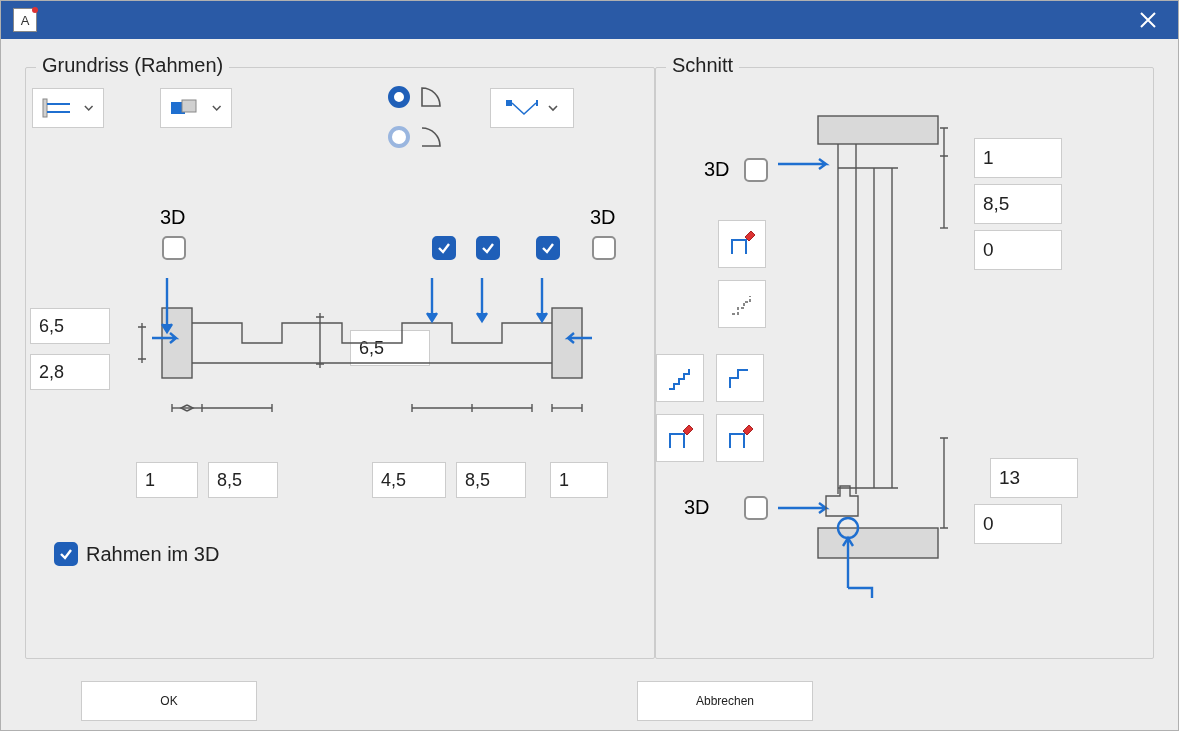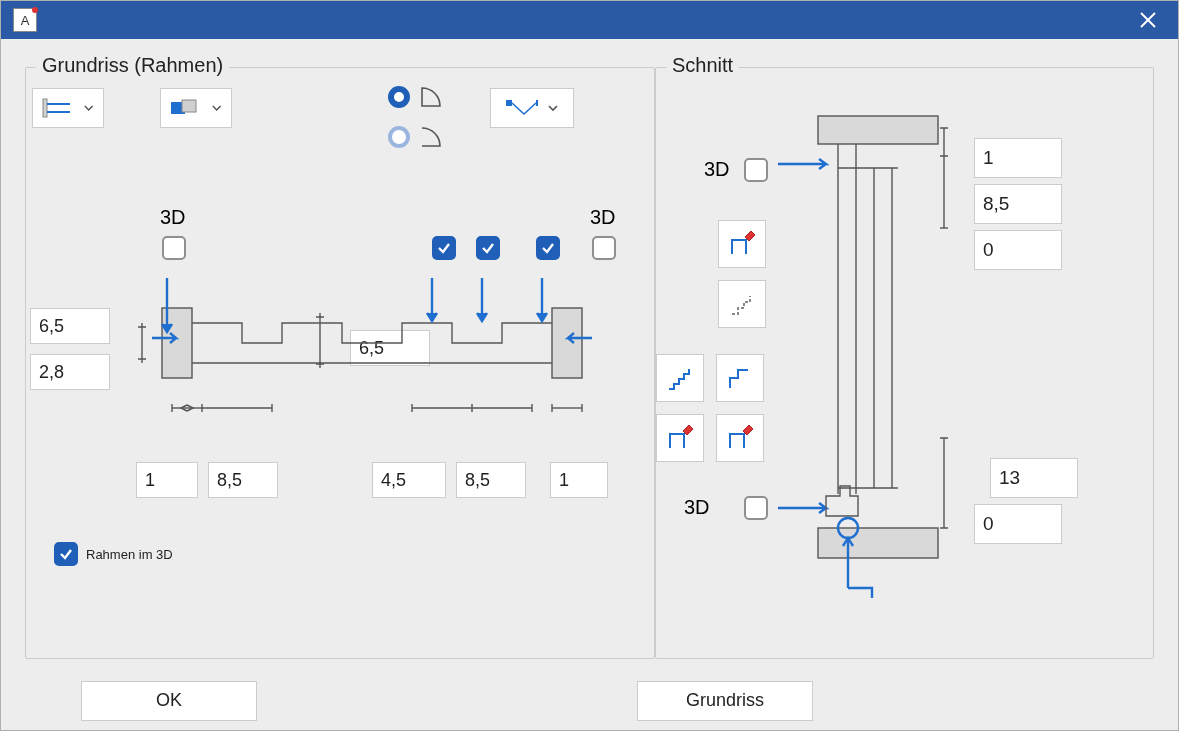--- a/index.html
+++ b/index.html
@@ -35,29 +35,29 @@
   .combo{padding:0 8px 0 8px;}
   .chev{width:14px;height:14px;}
   .icon-slot{width:34px;height:24px;display:flex;align-items:center;justify-content:center;}
 
   .num-input{width:80px;height:36px;background:#fff;border:1px solid var(--border);padding:0 8px;font-size:18px;color:var(--text);display:flex;align-items:center;}
   .num-input.large{width:88px;height:40px;font-size:19px;}
 
   .checkbox{width:24px;height:24px;border:2px solid #8f8f8f;border-radius:5px;background:#fff;display:inline-flex;align-items:center;justify-content:center;cursor:pointer;}
   .checkbox.checked{background:var(--accent);border-color:var(--accent);}
   .checkbox.checked svg{stroke:#fff;}
-  .check-row{display:flex;align-items:center;gap:8px;font-size:13px;color:var(--text);}
+  .check-row{display:flex;align-items:center;gap:8px;font-size:20px;color:var(--text);}
 
   .radio{width:22px;height:22px;border-radius:50%;border:4px solid #9ab6df;background:#fff;display:inline-block;cursor:pointer;}
   .radio.selected{border:6px solid var(--accent);}
 
   .icon-btn{width:48px;height:48px;background:#fff;border:1px solid var(--border);display:flex;align-items:center;justify-content:center;cursor:pointer;}
 
   .footer{height:68px;display:flex;align-items:center;gap:380px;padding:0 80px;}
-  .dlg-btn{height:40px;width:176px;background:#fff;border:1px solid var(--border);font-size:18px;color:var(--text);display:flex;align-items:center;justify-content:center;cursor:pointer;}
+  .dlg-btn{height:40px;width:176px;background:#fff;border:1px solid var(--border);font-size:12px;color:var(--text);display:flex;align-items:center;justify-content:center;cursor:pointer;}
 
   
   .abs{position:absolute;}
 </style>
 </head>
 <body>
 
 <div class="window">
 
   <div class="titlebar">
@@ -322,16 +322,16 @@
         </g>
       </svg>
     </div>
   </div>
 
   <div class="footer">
     <div class="dlg-btn">
         <span>OK</span>
       </div>
     <div class="dlg-btn">
-        <span>Grundriss</span>
+        <span>Abbrechen</span>
       </div>
   </div>
 </div>
 
 </body></html>

